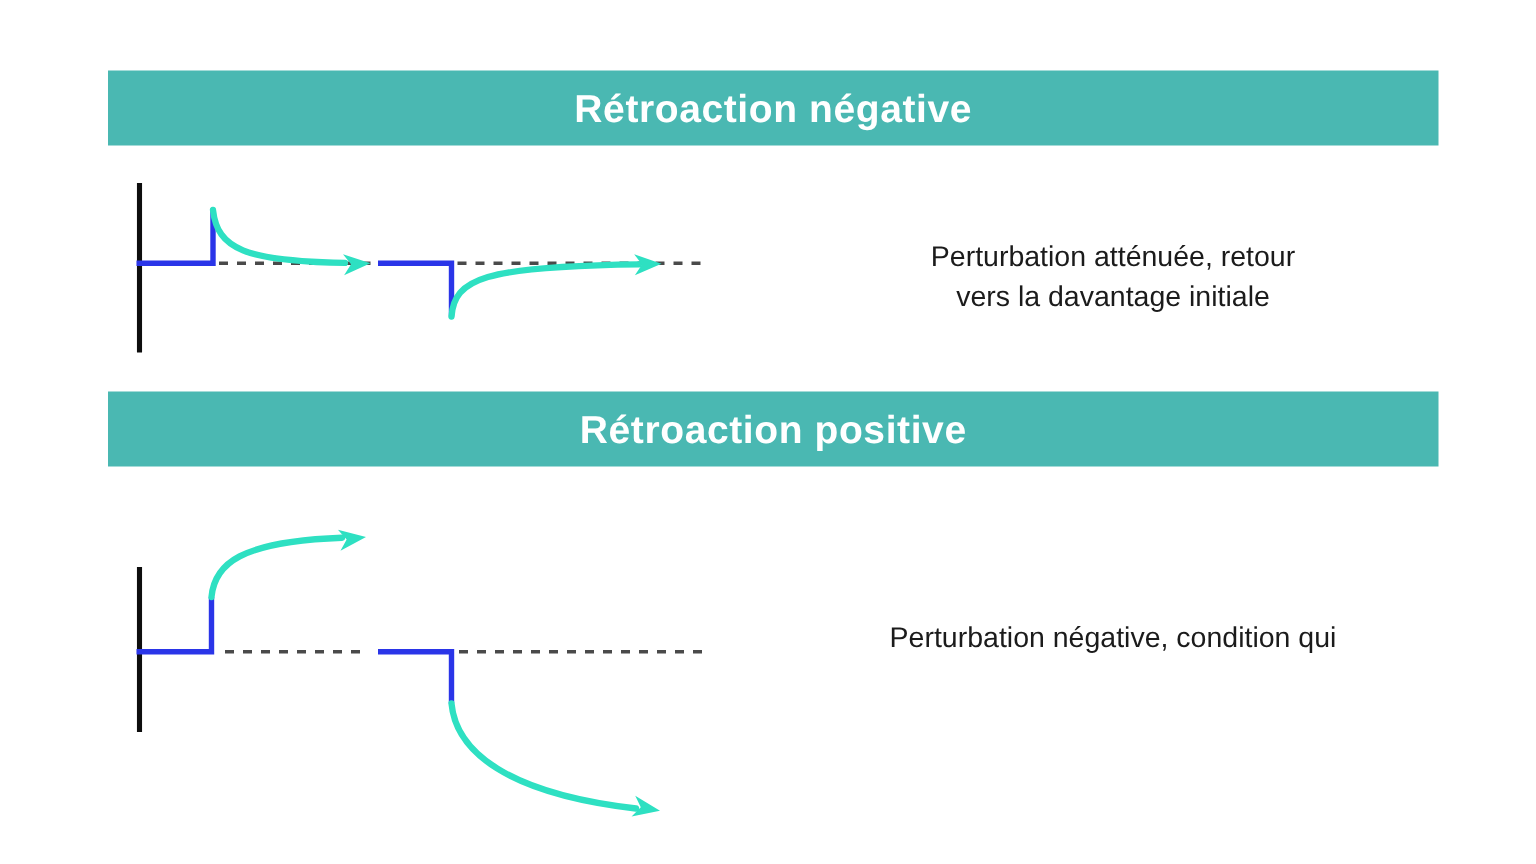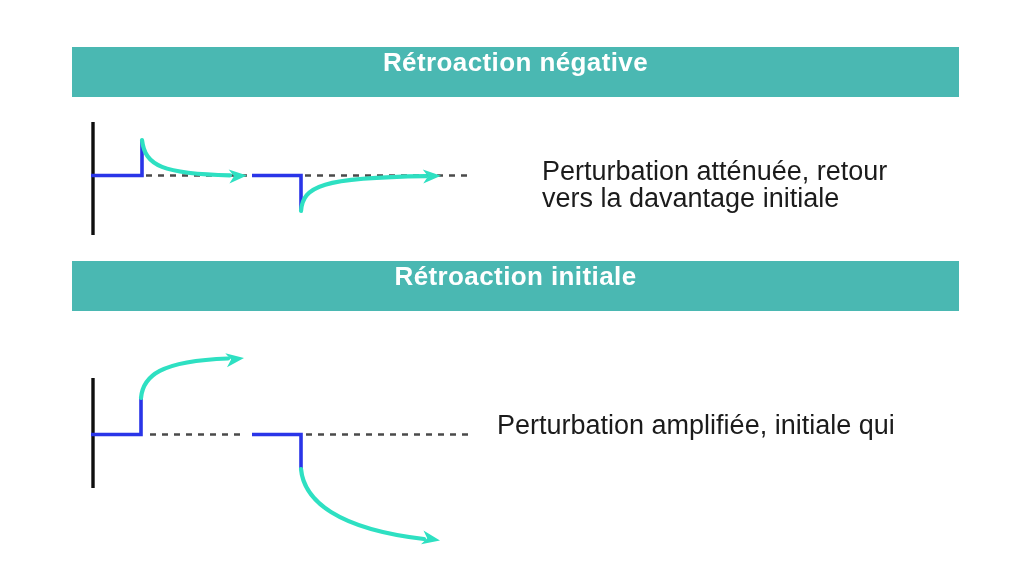--- a/index.html
+++ b/index.html
@@ -16,33 +16,33 @@
     overflow: hidden;
   }
   .header-bar {
     position: absolute;
     left: 72px;
     width: 887px;
     height: 50px;
     background: var(--teal-bar, #4ab8b2);
     color: var(--header-text, #ffffff);
     display: flex;
-    align-items: flex-start;
+    align-items: center;
     justify-content: center;
     font-size: 26px;
     font-weight: 600;
     letter-spacing: 0.4px;
   }
   .header-bar.neg { top: 47px; }
   .header-bar.pos { top: 261px; }
   .caption {
     position: absolute;
-    text-align: left;
+    text-align: center;
     color: var(--body-text, #1b1b1b);
-    font-size: 27px;
+    font-size: 19px;
     line-height: 27px;
   }
   .caption.neg { left: 542px; top: 158px; width: 400px; }
   .caption.pos { left: 497px; top: 412px; width: 490px; }
   .cap-line { display: block; }
   svg.diagram-layer {
     position: absolute;
     left: 0; top: 0;
     width: 1024px;
     height: 576px;
@@ -77,30 +77,30 @@
 </head>
 <body>
 
 <div class="canvas">
 
   <div class="header-bar neg">
     <span>Rétroaction négative</span>
   </div>
 
   <div class="header-bar pos">
-    <span>Rétroaction initiale</span>
+    <span>Rétroaction positive</span>
   </div>
 
   <div class="caption neg">
     <span class="cap-line">Perturbation atténuée, retour</span>
     <span class="cap-line">vers la davantage initiale</span>
   </div>
 
   <div class="caption pos">
-    <span class="cap-line">Perturbation amplifiée, initiale qui</span>
+    <span class="cap-line">Perturbation négative, condition qui</span>
   </div>
 
   <svg class="diagram-layer" viewBox="0 0 1024 576" aria-hidden="true">
 
     <g>
       <line class="axis" x1="93" y1="122" x2="93" y2="235"></line>
       <path class="dash" d="M146 175.5 H247"></path>
       <path class="dash" d="M305 175.5 H467"></path>
       <path class="blue" d="M91 175.5 H142 V140"></path>
       <path class="teal" d="M142 140 C145 166 163 174 230 175.3"></path>

